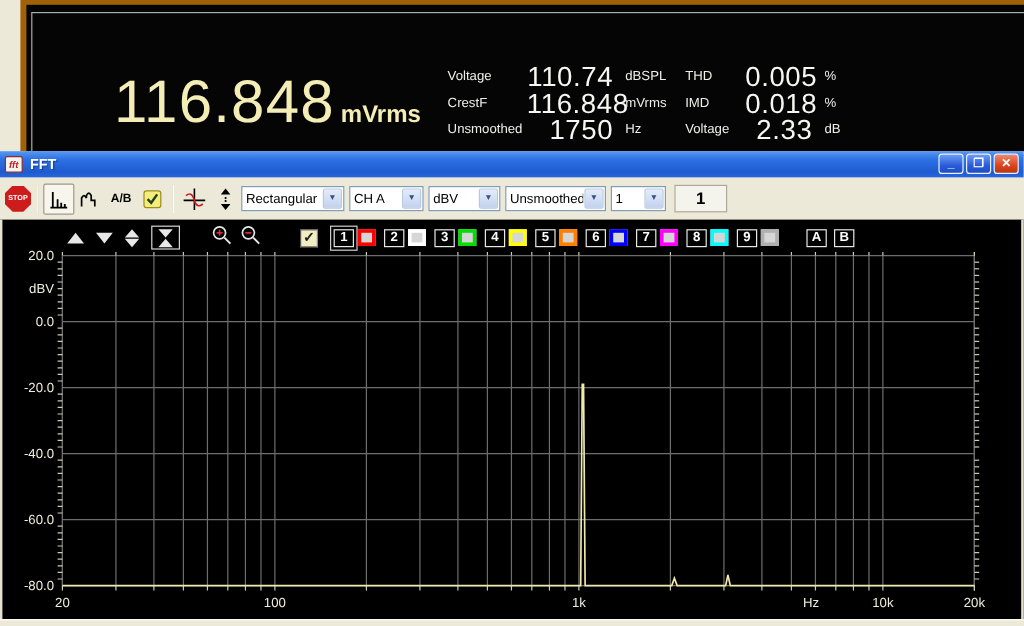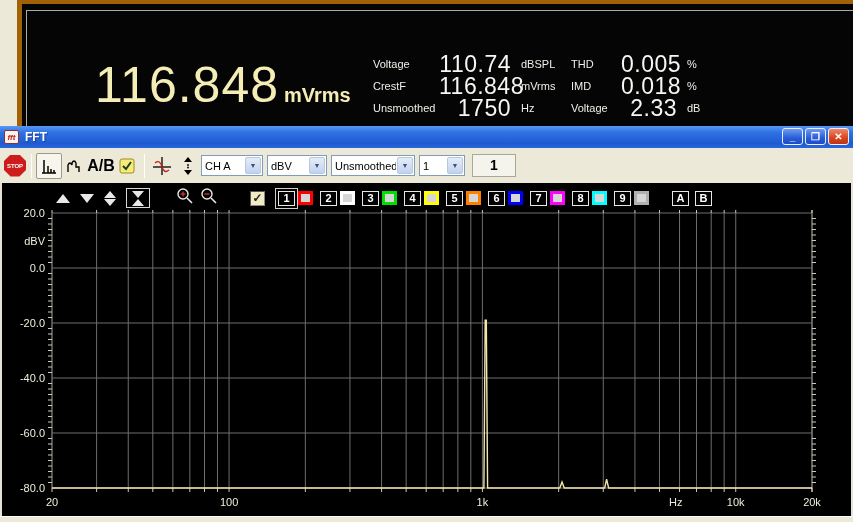--- a/index.html
+++ b/index.html
@@ -153,21 +153,21 @@
         <line x1="11" y1="12" x2="11" y2="16" stroke="#000" stroke-width="1.5"></line>
         <line x1="14" y1="13" x2="14" y2="16" stroke="#000" stroke-width="1.5"></line>
       </svg>
     </div>
     <div class="tb-btn">
       <svg width="18" height="18" viewBox="0 0 18 18">
         <path d="M2 15 L2 8 Q4 4 6 8 L6 6 Q8 2 10 6 L10 10 L13 10 L13 15" fill="none" stroke="#000" stroke-width="1.4"></path>
       </svg>
     </div>
     <div class="tb-btn">
-      <span style="font-size:16px;font-weight:bold;color:#000;">A/B</span>
+      <span style="font-size:10px;font-weight:bold;color:#000;">A/B</span>
     </div>
     <div class="tb-btn">
       <svg width="18" height="18" viewBox="0 0 18 18">
         <rect x="2" y="2" width="14" height="14" rx="2" fill="#F6EC7C" stroke="#9C8C20"></rect>
         <path d="M5 9 L8 12 L13 5" fill="none" stroke="#204020" stroke-width="2"></path>
       </svg>
     </div>
     <div class="tb-sep"></div>
 
     <div class="tb-btn">
@@ -179,20 +179,24 @@
     </div>
     <div class="tb-btn">
       <svg width="16" height="20" viewBox="0 0 16 20">
         <path d="M8 1 L12 6 L4 6 Z" fill="#000"></path>
         <path d="M8 19 L12 14 L4 14 Z" fill="#000"></path>
         <circle cx="8" cy="9" r="0.9" fill="#000"></circle>
         <circle cx="8" cy="11.5" r="0.9" fill="#000"></circle>
       </svg>
     </div>
 
+    <div class="combo" style="width:86px">
+      <span class="val">Rectangular</span>
+      <span class="drop">▼</span>
+    </div>
     <div class="combo" style="width:62px">
       <span class="val">CH A</span>
       <span class="drop">▼</span>
     </div>
     <div class="combo" style="width:60px">
       <span class="val">dBV</span>
       <span class="drop">▼</span>
     </div>
     <div class="combo" style="width:84px">
       <span class="val">Unsmoothed</span>

